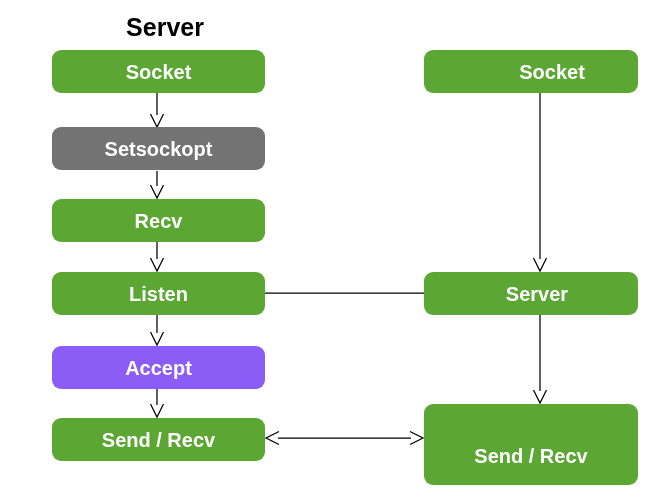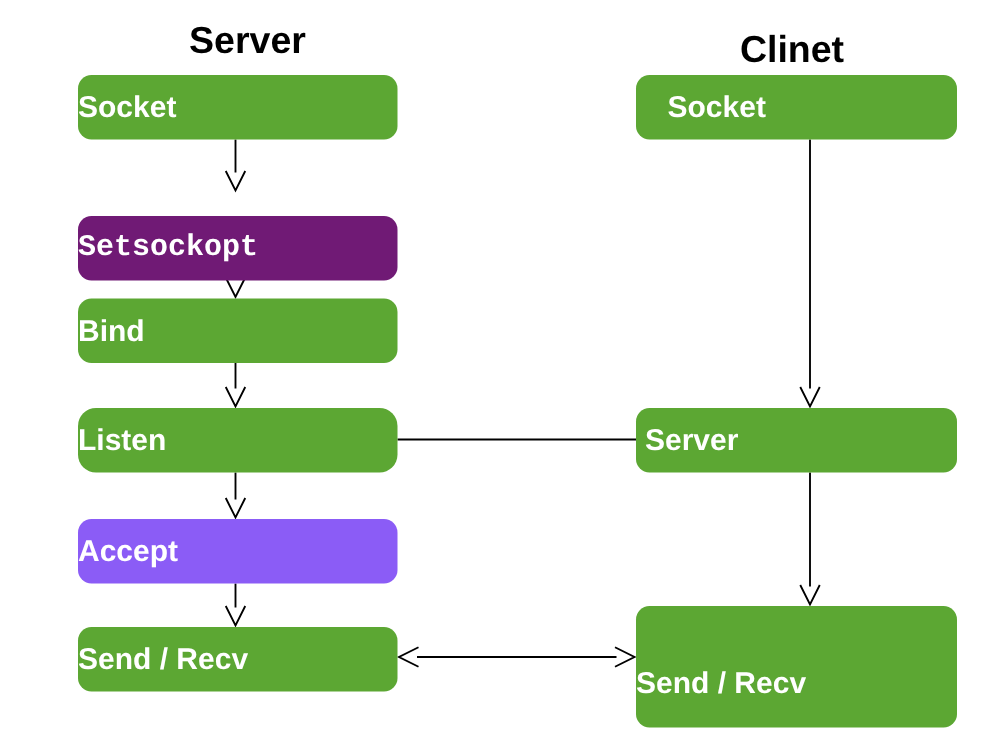--- a/index.html
+++ b/index.html
@@ -23,21 +23,21 @@
     font-size: 25px;
     line-height: 25px;
     color: #000000;
     white-space: nowrap;
   }
   .node {
     position: absolute;
     border-radius: 9px;
     display: flex;
     align-items: center;
-    justify-content: flex-start;
+    justify-content: center;
     font-weight: bold;
     font-size: 20px;
     line-height: 22px;
     white-space: nowrap;
   }
   .node .label {
     display: inline-block;
   }
   svg.edges {
     position: absolute;
@@ -87,33 +87,32 @@
       </g>
       <g>
         <path d="M 410 444.5 L 423 438 L 410 431.5" fill="none" stroke="#000000" stroke-width="1.25"></path>
         <path d="M 279 431.5 L 266 438 L 279 444.5" fill="none" stroke="#000000" stroke-width="1.25"></path>
         <polyline points="278,438 411,438" fill="none" stroke="#000000" stroke-width="1.25"></polyline>
       </g>
     </svg>
 
   <div class="heading" style="left: 165px; top: 15px; color: rgb(0, 0, 0);">Server</div>
 
-  <div class="heading" style="left: 528px; top: 21px; color: rgb(0, 0, 0);">Clinet</div>
 
   <div id="nodes-layer">
       <div class="node" style="left: 52px; top: 50px; width: 213px; height: 43px; background: rgb(92, 167, 51); color: rgb(255, 255, 255);">
         <span class="label" style="transform: translate(0px, 0px);">Socket</span>
       </div>
-      <div class="node" style="left: 52px; top: 144px; width: 213px; height: 43px; background: #701a75; color: rgb(255, 255, 255); font-family: Liberation Mono, monospace;">
+      <div class="node" style="left: 52px; top: 127px; width: 213px; height: 43px; background: #737373; color: rgb(255, 255, 255);">
         <span class="label" style="transform: translate(0px, 0px);">Setsockopt</span>
       </div>
       <div class="node" style="left: 52px; top: 199px; width: 213px; height: 43px; background: rgb(92, 167, 51); color: rgb(255, 255, 255);">
-        <span class="label" style="transform: translate(0px, 0px);">Bind</span>
+        <span class="label" style="transform: translate(0px, 0px);">Recv</span>
       </div>
-      <div class="node" style="left: 52px; top: 272px; width: 213px; height: 43px; background: rgb(92, 167, 51); color: rgb(255, 255, 255); border-radius: 12px;">
+      <div class="node" style="left: 52px; top: 272px; width: 213px; height: 43px; background: rgb(92, 167, 51); color: rgb(255, 255, 255);">
         <span class="label" style="transform: translate(0px, 0px);">Listen</span>
       </div>
       <div class="node" style="left: 52px; top: 346px; width: 213px; height: 43px; background: #8b5cf6; color: rgb(255, 255, 255);">
         <span class="label" style="transform: translate(0px, 0px);">Accept</span>
       </div>
       <div class="node" style="left: 52px; top: 418px; width: 213px; height: 43px; background: rgb(92, 167, 51); color: rgb(255, 255, 255);">
         <span class="label" style="transform: translate(0px, 0px);">Send / Recv</span>
       </div>
       <div class="node" style="left: 424px; top: 50px; width: 214px; height: 43px; background: rgb(92, 167, 51); color: rgb(255, 255, 255);">
         <span class="label" style="transform: translate(21px, 0px);">Socket</span>

